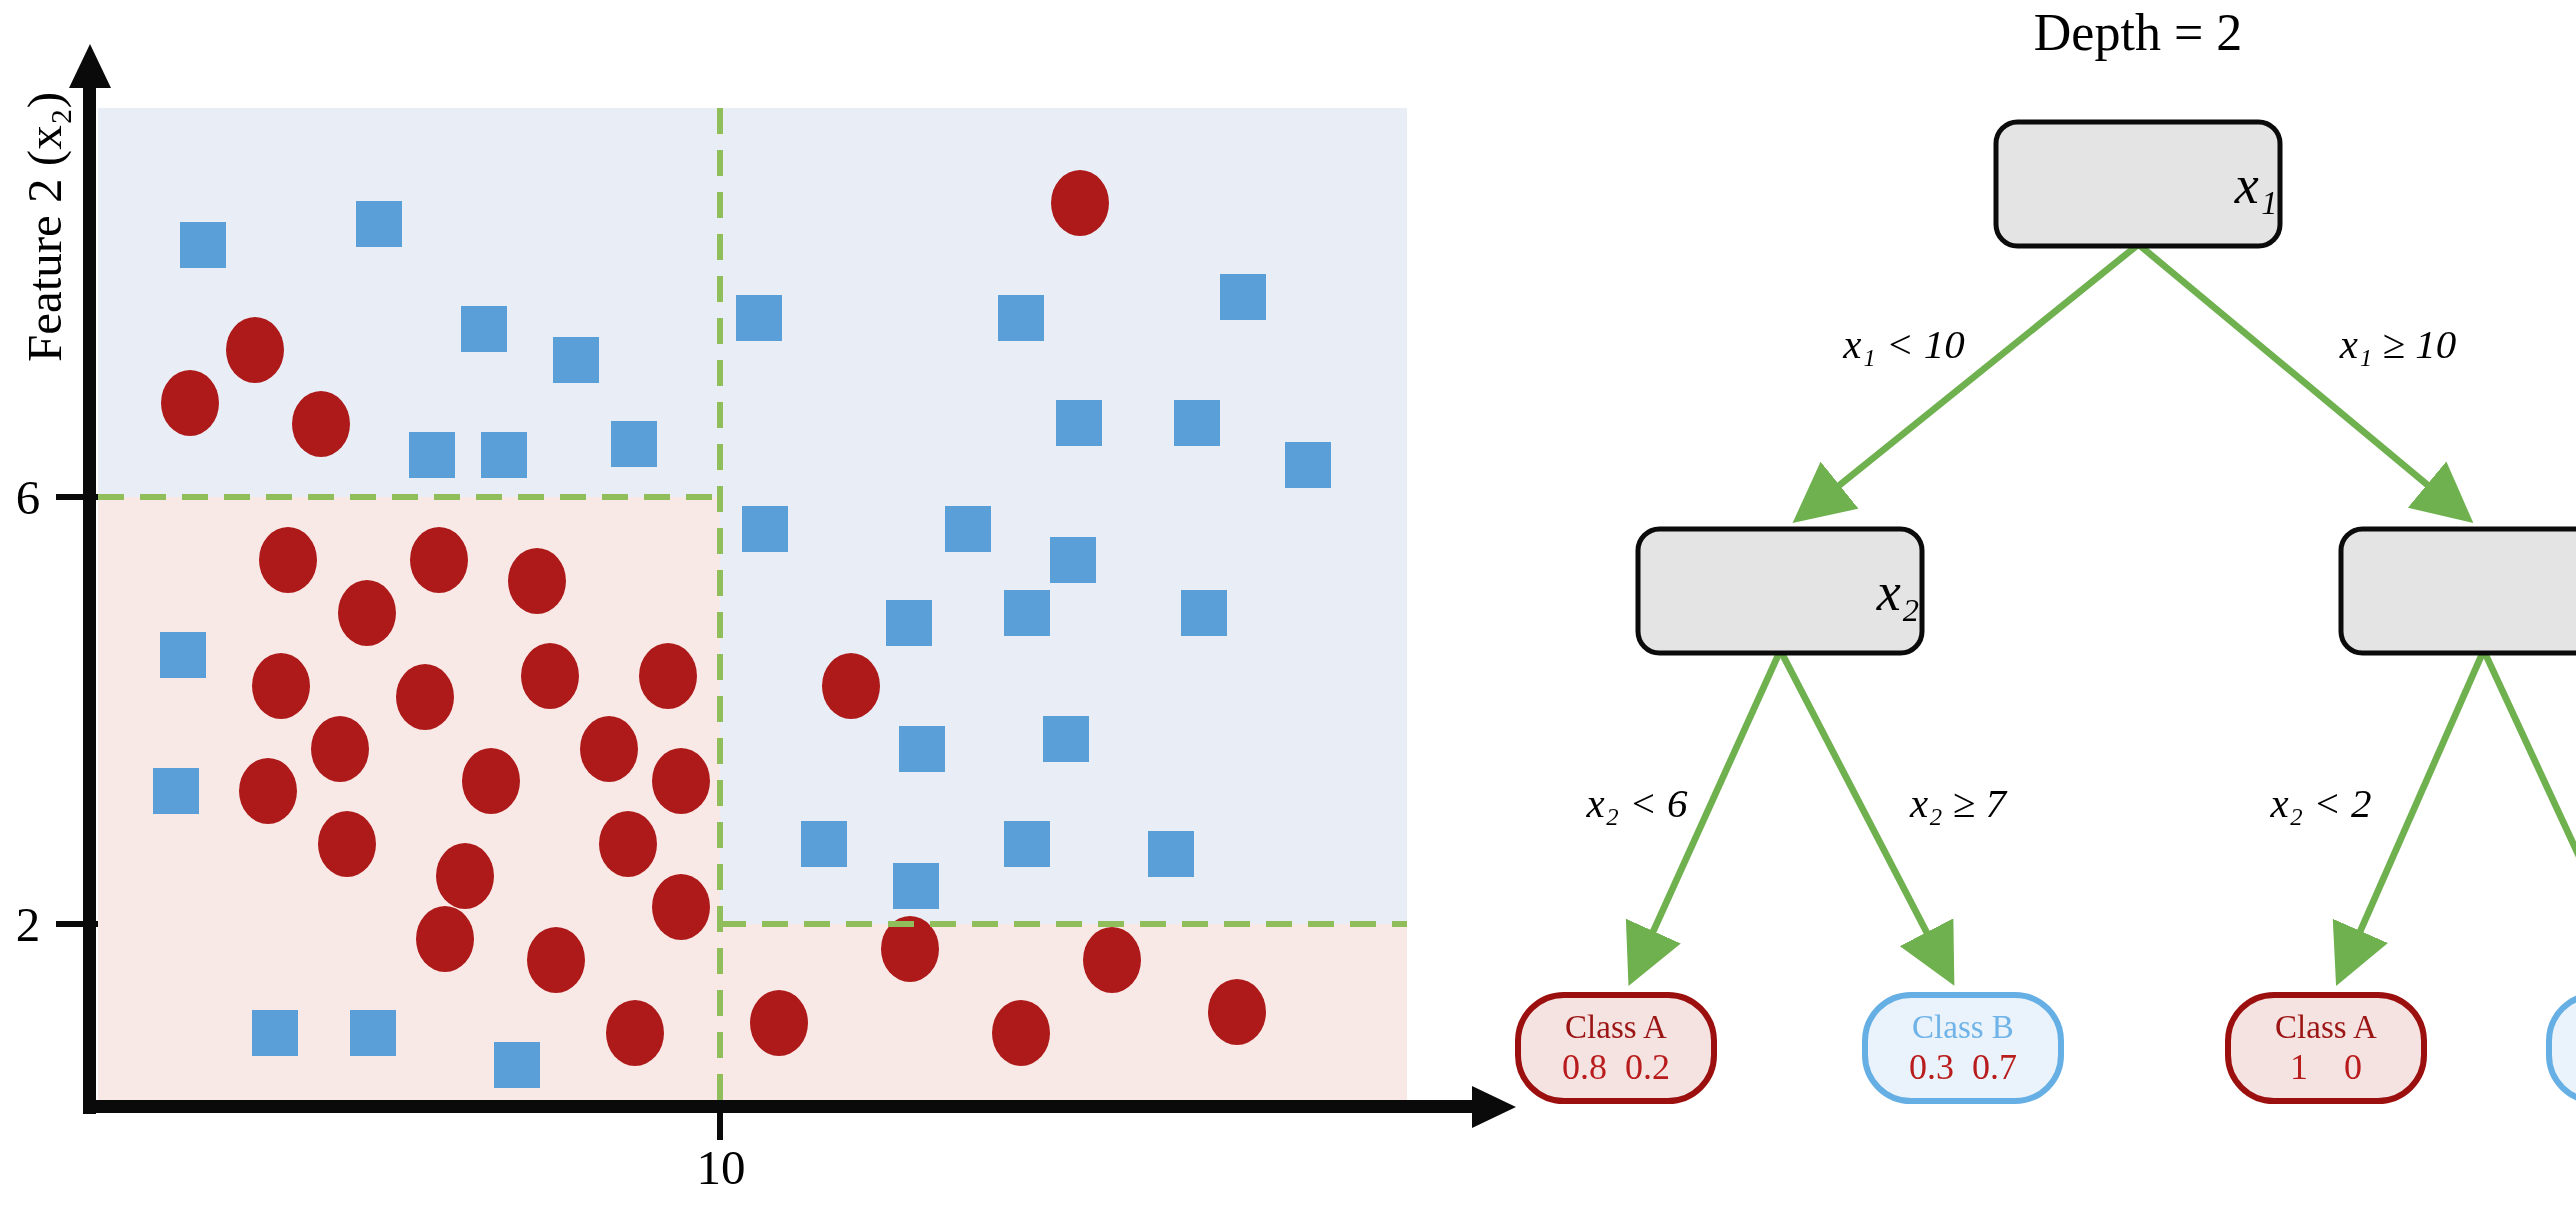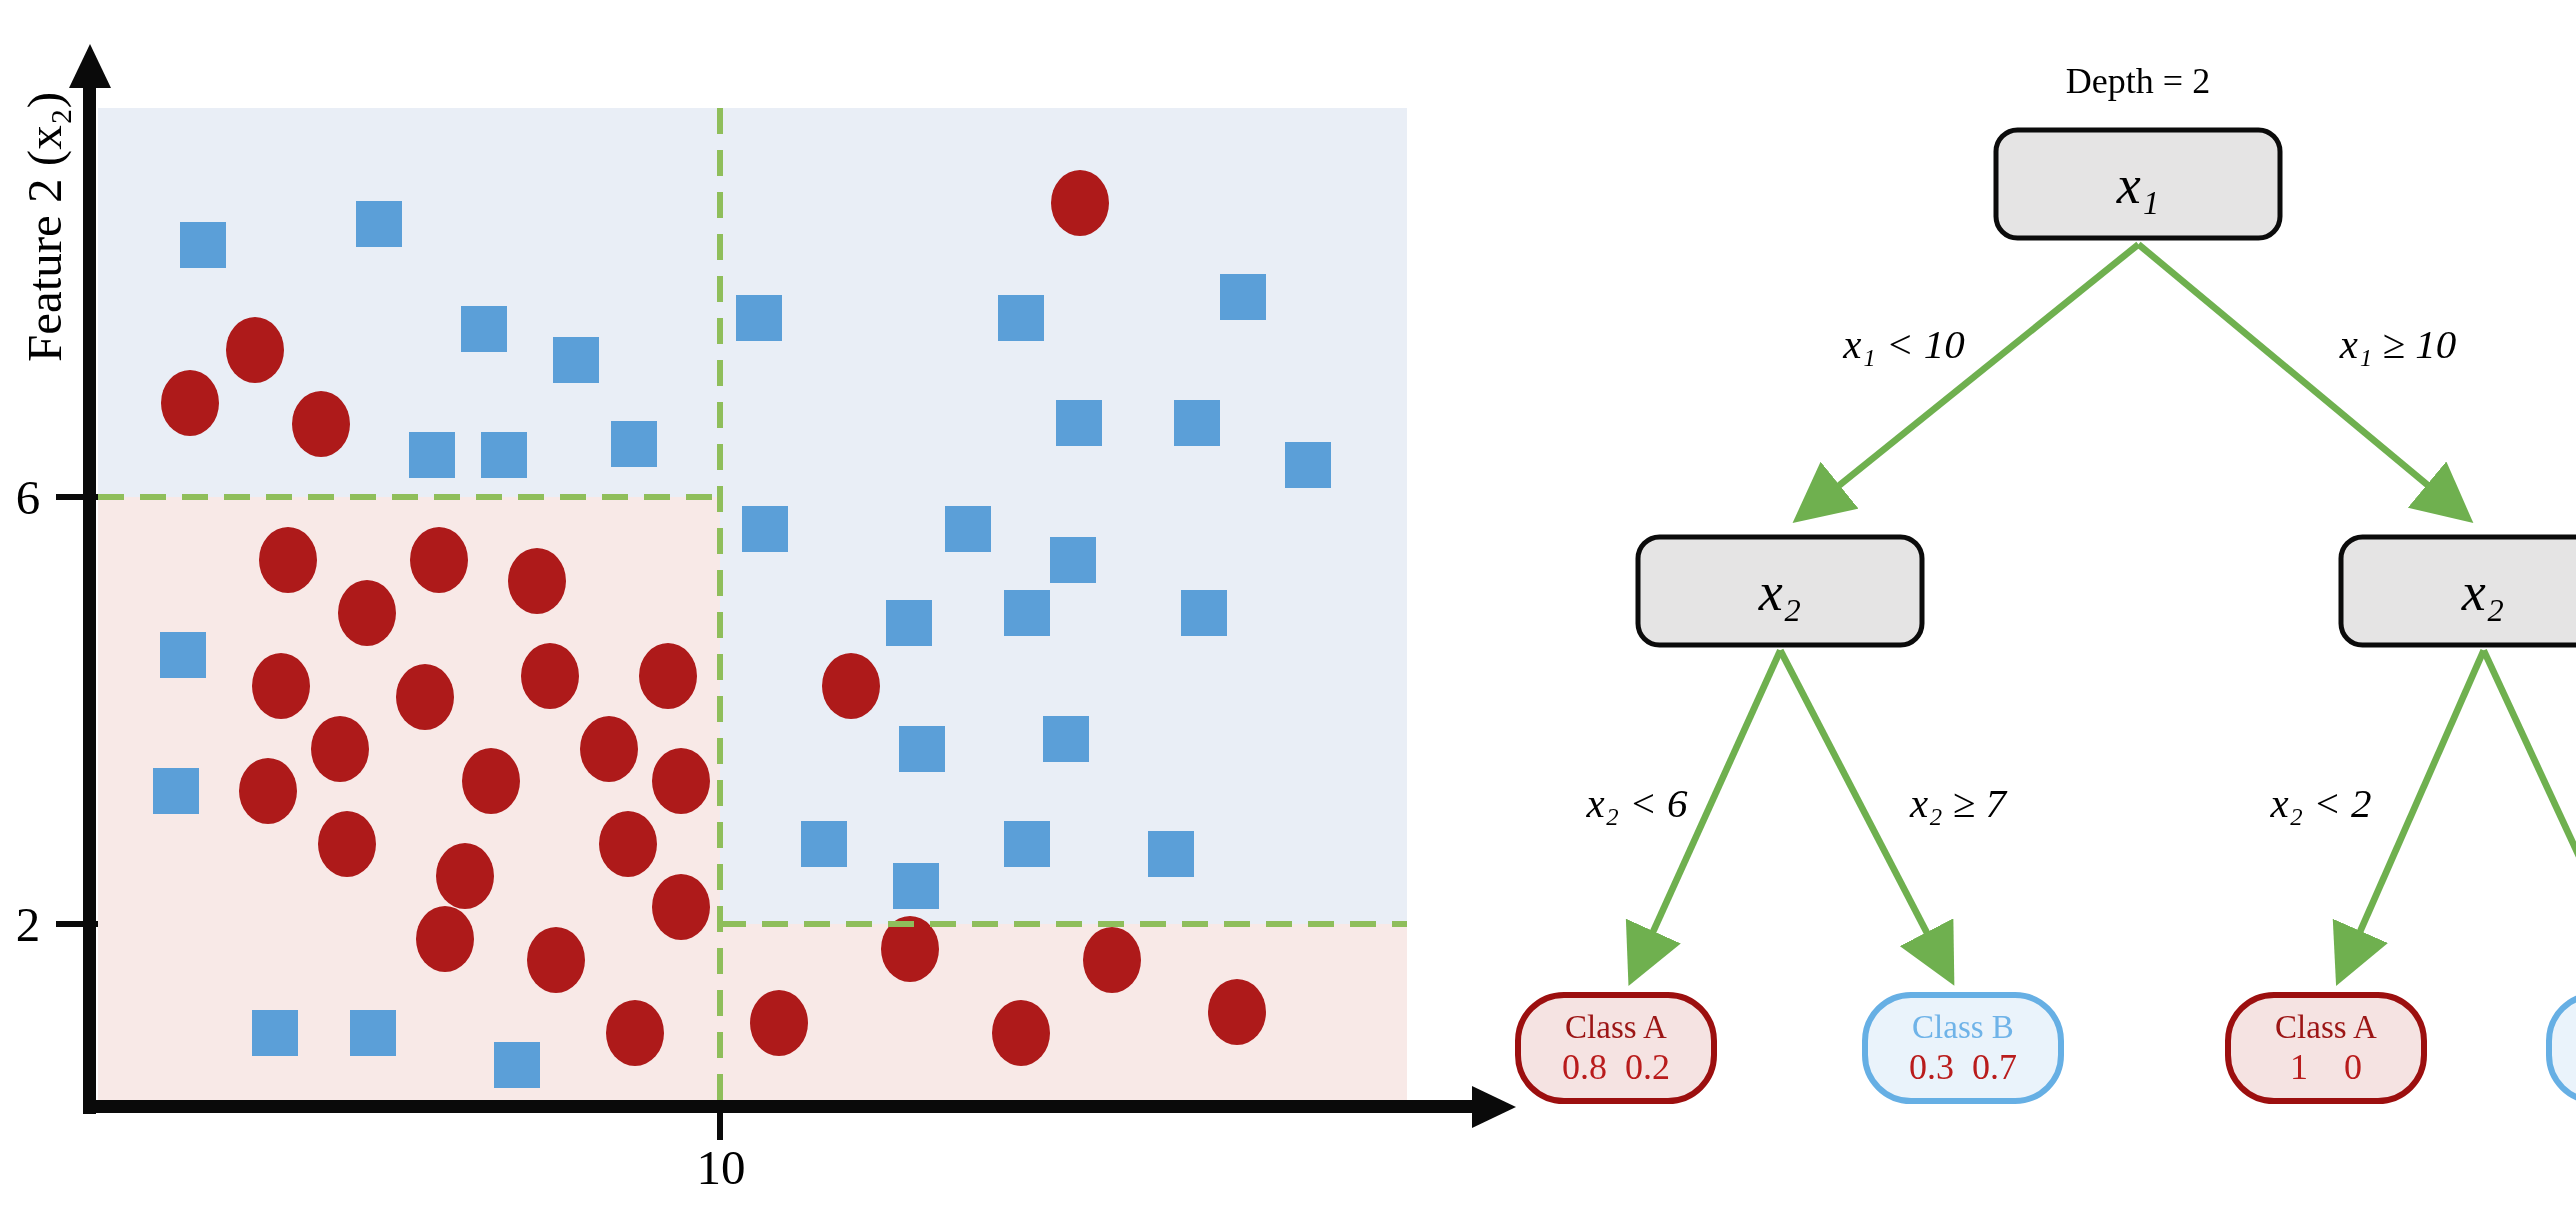--- a/index.html
+++ b/index.html
@@ -24,22 +24,22 @@
   .axis-line{position:absolute;background:var(--axis-black);}
   .tick{position:absolute;background:var(--axis-black);}
   .tick-label{position:absolute;font-size:49px;line-height:1;transform:translate(-50%,-50%);}
   .axis-label{position:absolute;font-size:49px;line-height:1;transform:translate(-50%,-50%);white-space:nowrap;}
   .axis-label.vert{transform:translate(-50%,-50%) rotate(-90deg);}
   .arrow-up{position:absolute;width:0;height:0;border-left:21.6px solid transparent;border-right:21.6px solid transparent;border-bottom:44px solid var(--axis-black);}
   .arrow-right{position:absolute;width:0;height:0;border-top:21.6px solid transparent;border-bottom:21.6px solid transparent;border-left:44px solid var(--axis-black);}
   .marker-square{position:absolute;width:46px;height:46px;background:var(--blue-marker);}
   .marker-circle{position:absolute;width:58px;height:66px;border-radius:50%;background:var(--red-marker);}
   
-  .tree-title{position:absolute;font-size:36px;line-height:1;transform:translate(-50%,-50%);white-space:pre;margin-top:48px;}
-  .tnode{position:absolute;width:289px;height:113px;background:var(--node-fill);border:5.7px solid var(--node-border);border-radius:24px;display:flex;align-items:center;justify-content:center;transform:translate(-50%,-50%);}
+  .tree-title{position:absolute;font-size:52px;line-height:1;transform:translate(-50%,-50%);white-space:pre;}
+  .tnode{position:absolute;width:289px;height:129px;background:var(--node-fill);border:5.7px solid var(--node-border);border-radius:24px;display:flex;align-items:center;justify-content:flex-end;transform:translate(-50%,-50%);}
   .tnode .lbl{font-style:italic;font-size:54px;line-height:1;}
   .edge-label{position:absolute;font-style:italic;font-size:41px;line-height:1;transform:translate(-50%,-50%);white-space:pre;}
   .leaf{position:absolute;width:202px;height:112px;border-radius:49px;display:flex;flex-direction:column;align-items:center;justify-content:center;gap:4.1px;transform:translate(-50%,-50%);}
   .leaf.a{background:var(--leaf-a-fill);border:6.2px solid var(--leaf-a-border);}
   .leaf.b{background:var(--leaf-b-fill);border:6.2px solid var(--leaf-b-border);}
   .leaf .cls{font-size:33px;line-height:1;}
   .leaf.a .cls{color:var(--leaf-a-text);}
   .leaf.b .cls{color:var(--leaf-b-text);}
   .leaf .probs{font-size:36px;line-height:1;color:#b91c1c;white-space:pre;}
   svg.edges{position:absolute;left:0;top:0;pointer-events:none;}

